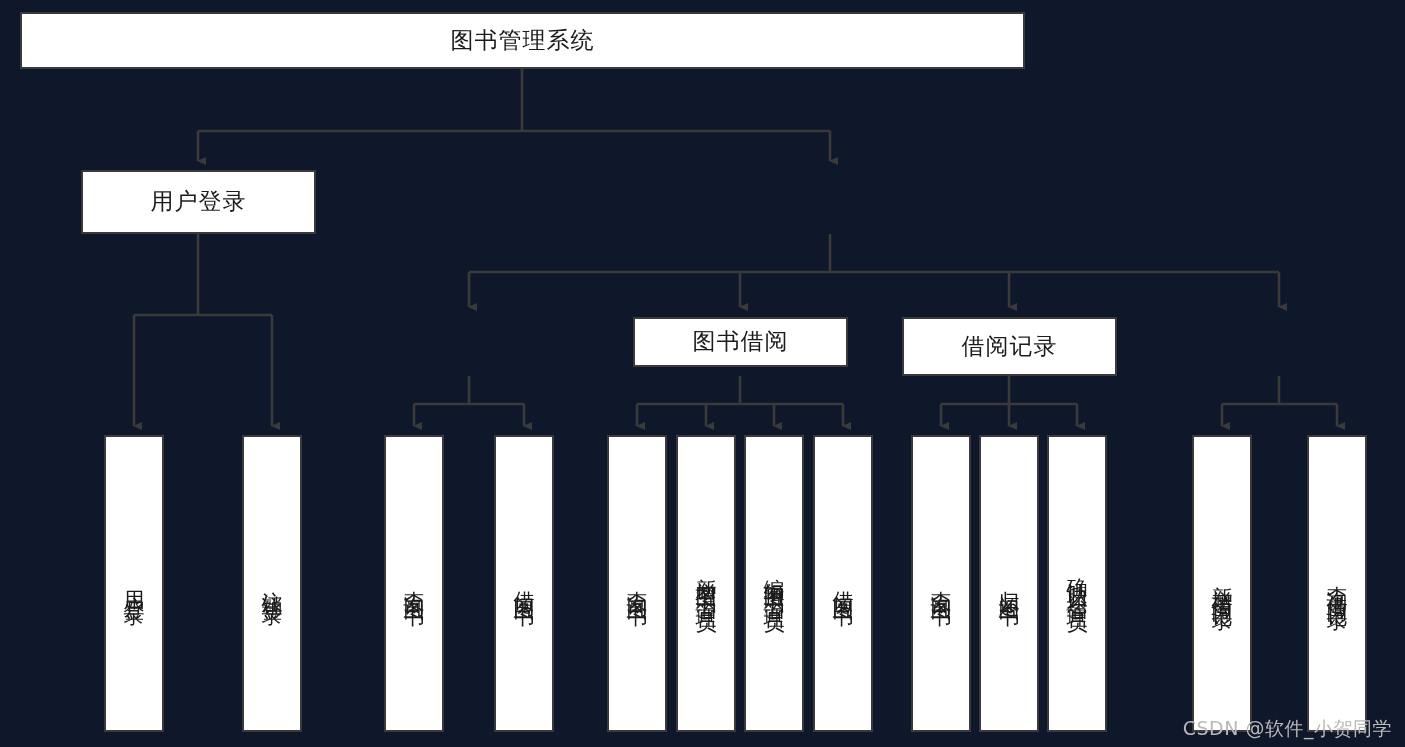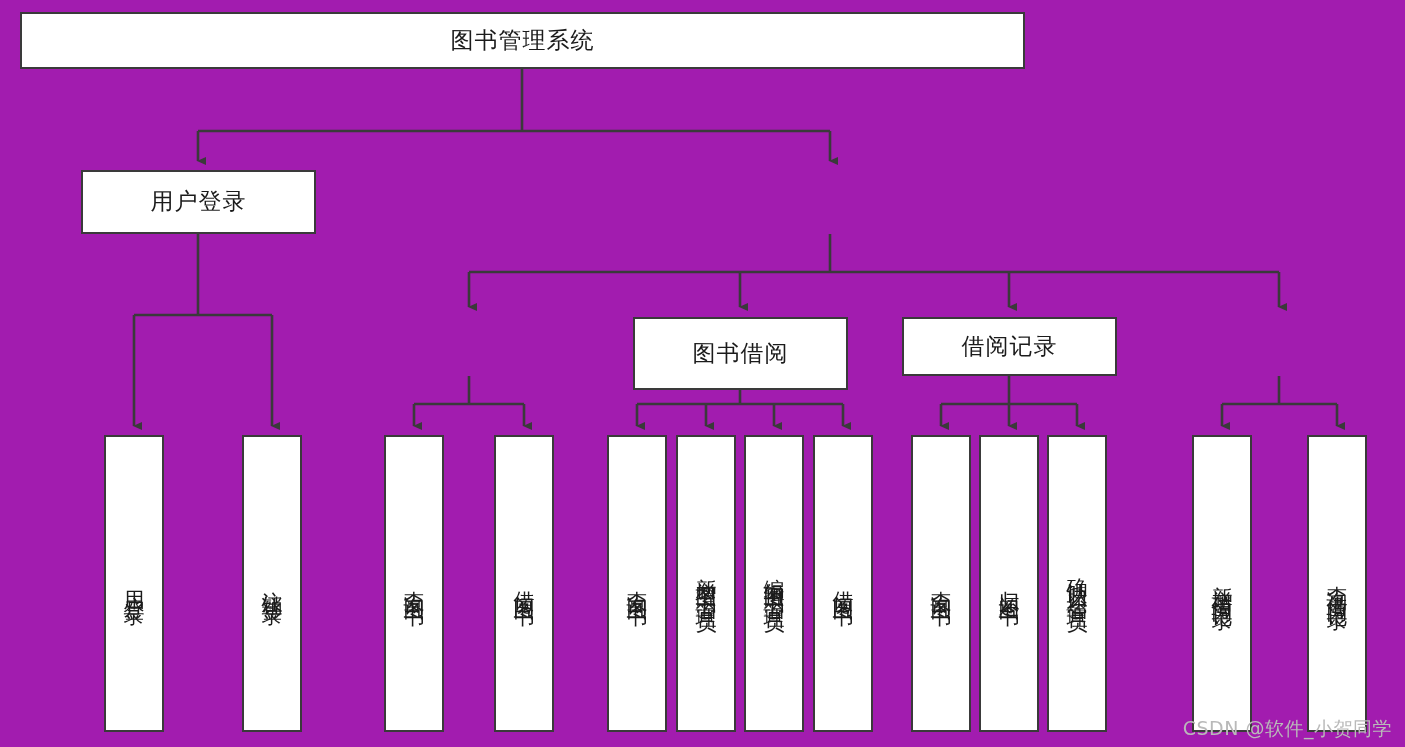--- a/index.html
+++ b/index.html
@@ -8,21 +8,21 @@
     padding: 0;
     background: #ffffff;
   }
   body {
     font-family: "DejaVu Sans", "Liberation Sans", sans-serif;
   }
   #canvas {
     position: relative;
     width: 1405px;
     height: 747px;
-    background: #a21caf;
+    background: #0f172a;
     overflow: hidden;
   }
   svg#wires {
     position: absolute;
     left: 0;
     top: 0;
     width: 1405px;
     height: 747px;
     pointer-events: none;
   }
@@ -124,21 +124,21 @@
   </svg>
 
   <div class="node horiz" style="left:20px; top:12px; width:1005px; height:57px;">
     <span>图书管理系统</span>
   </div>
 
   <div class="node horiz" style="left:81px; top:170px; width:235px; height:64px;">
     <span>用户登录</span>
   </div>
 
-  <div class="node horiz" style="left:633px; top:317px; width:215px; height:73px;">
+  <div class="node horiz" style="left:633px; top:317px; width:215px; height:50px;">
     <span>图书借阅</span>
   </div>
   <div class="node horiz" style="left:902px; top:317px; width:215px; height:59px;">
     <span>借阅记录</span>
   </div>
 
   <div class="node vert" style="left:104px; top:435px; width:60px; height:297px;">
     <span class="vtext">用户登录</span>
   </div>
   <div class="node vert" style="left:242px; top:435px; width:60px; height:297px;">

